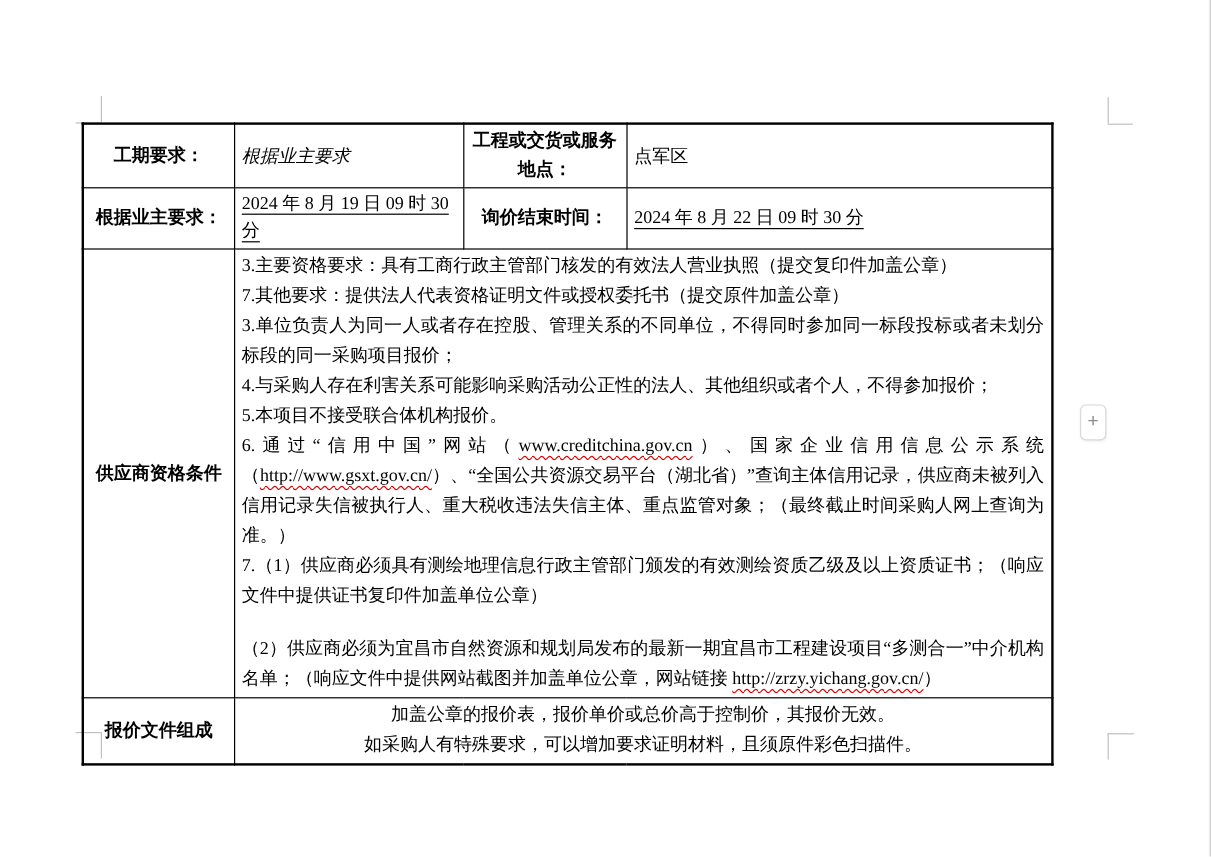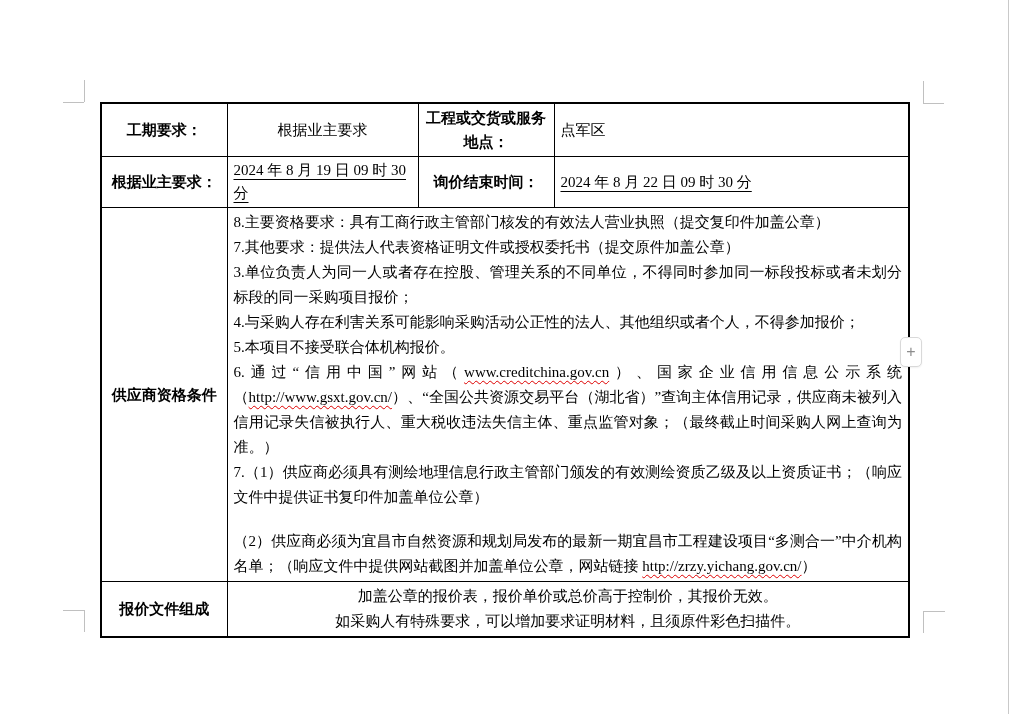--- a/index.html
+++ b/index.html
@@ -17,40 +17,40 @@
     background: #d5d5d5;
   }
   .window-right-edge {
     position: absolute; top: 0; right: 1px; bottom: 0; width: 1px;
     background: #c9c9c9;
   }
   .mark { position: absolute; background: #c0c0c0; }
   
   table.doc-table {
     position: absolute;
-    left: 100px; top: 102px;
+    left: 68px; top: 102px;
     width: 808px;
     border-collapse: collapse;
     table-layout: fixed;
     border: 2px solid #000;
     font-size: 15px;
   }
   table.doc-table td, table.doc-table th {
     border: 1px solid #000;
     padding: 2px 6px;
     overflow: hidden;
   }
   th.lbl {
     font-weight: bold;
     text-align: center;
     vertical-align: middle;
     line-height: 24px;
     font-family: "Liberation Serif", serif;
   }
-  td.val-right { text-align: center; vertical-align: middle; }
+  td.val-right { text-align: left; vertical-align: middle; font-style: italic; }
   td.val-center { text-align: left; vertical-align: middle; }
   .u { text-decoration: underline; text-underline-offset: 4px; }
   td.date-cell { line-height: 23px; }
   td.qual-cell { vertical-align: top; padding: 3px 8px 3px 7px; }
   .para {
     line-height: 25px;
     text-align: justify;
   }
   .para.gap { margin-top: 19px; }
   .wavy {
@@ -113,21 +113,21 @@
     </tr>
     <tr style="height:50px">
       <th class="lbl">根据业主要求：</th>
       <td class="val-center date-cell"><span class="u">2024 年 8 月 19 日 09 时 30 分</span></td>
       <th class="lbl">询价结束时间：</th>
       <td class="val-center date-cell"><span class="u">2024 年 8 月 22 日 09 时 30 分</span></td>
     </tr>
     <tr style="height:333px">
       <th class="lbl">供应商资格条件</th>
       <td class="qual-cell" colspan="3">
-            <div class="para"><span>8.主要资格要求：具有工商行政主管部门核发的有效法人营业执照（提交复印件加盖公章）</span></div>
+            <div class="para"><span>3.主要资格要求：具有工商行政主管部门核发的有效法人营业执照（提交复印件加盖公章）</span></div>
             <div class="para"><span>7.其他要求：提供法人代表资格证明文件或授权委托书（提交原件加盖公章）</span></div>
             <div class="para"><span>3.单位负责人为同一人或者存在控股、管理关系的不同单位，不得同时参加同一标段投标或者未划分标段的同一采购项目报价；</span></div>
             <div class="para"><span>4.与采购人存在利害关系可能影响采购活动公正性的法人、其他组织或者个人，不得参加报价；</span></div>
             <div class="para"><span>5.本项目不接受联合体机构报价。</span></div>
             <div class="para"><span>6.通过“信用中国”网站（</span><span class="wavy">www.creditchina.gov.cn</span><span>）、国家企业信用信息公示系统（</span><span class="wavy">http://www.gsxt.gov.cn/</span><span>）、“全国公共资源交易平台（湖北省）”查询主体信用记录，供应商未被列入信用记录失信被执行人、重大税收违法失信主体、重点监管对象；（最终截止时间采购人网上查询为准。）</span></div>
             <div class="para"><span>7.（1）供应商必须具有测绘地理信息行政主管部门颁发的有效测绘资质乙级及以上资质证书；（响应文件中提供证书复印件加盖单位公章）</span></div>
             <div class="para gap"><span>（2）供应商必须为宜昌市自然资源和规划局发布的最新一期宜昌市工程建设项目“多测合一”中介机构名单；（响应文件中提供网站截图并加盖单位公章，网站链接 </span><span class="wavy">http://zrzy.yichang.gov.cn/</span><span>）</span></div>
           </td>
     </tr>
     <tr style="height:48px">

